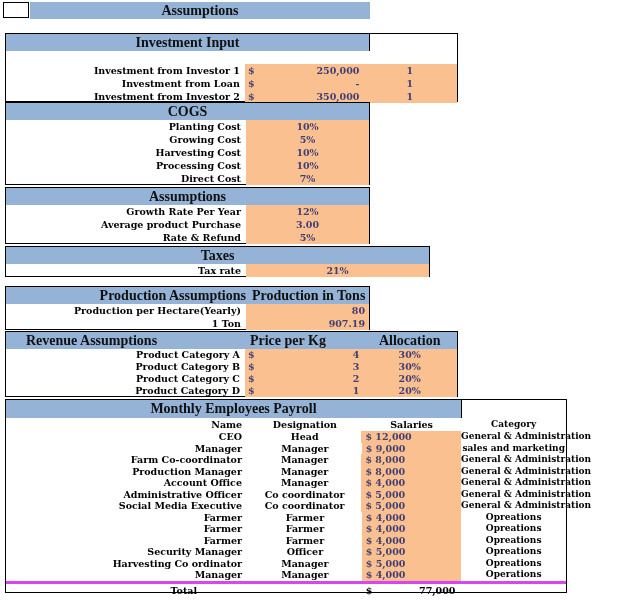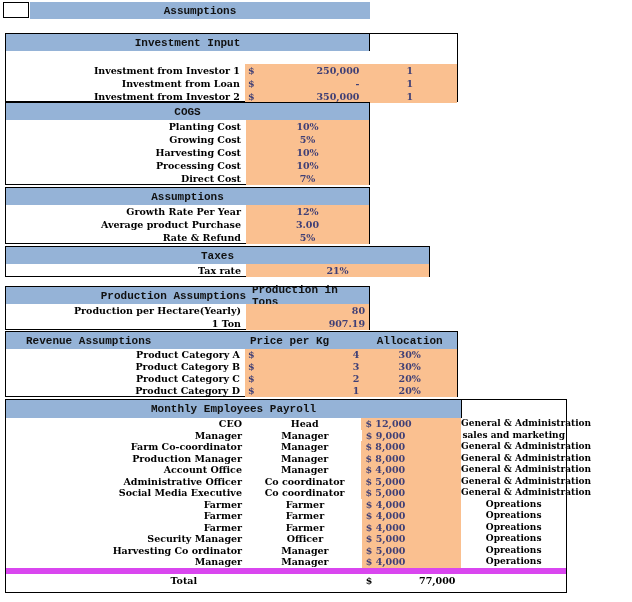--- a/index.html
+++ b/index.html
@@ -5,21 +5,21 @@
   * { box-sizing: border-box; }
   html,body { margin:0; padding:0; }
   body {
     width:632px; height:602px; position:relative; background:#fff;
     font-family:"DejaVu Serif", serif; font-size:9.5px; font-weight:bold; color:#000;
     overflow:hidden;
   }
   .sec { position:absolute; border:1px solid #000; background:#fff; }
   .bar {
     background:#95B3D7; height:17px; display:flex; align-items:center;
-    font-family:Liberation Mono, monospace; font-size:11px; font-weight:bold; color:#111;
+    font-family:Liberation Serif, serif; font-size:14px; font-weight:bold; color:#111;
   }
   .bar.center { justify-content:center; }
   .row { display:flex; height:13px; line-height:13px; }
   .label { text-align:right; padding-right:5px; white-space:nowrap; }
   .w240 { width:240px; }
   .orange { background:#FAC090; color:#3F3F76; }
   .cur { width:16px; padding-left:3px; text-align:left; }
   .amt { width:102px; text-align:right; padding-right:3px; }
   .mon { width:95px; text-align:center; }
   .val-center { flex:1; text-align:center; }
@@ -52,21 +52,21 @@
   #payroll .bar { background:#fff; }
   #payroll .row { height:11.5px; line-height:11.5px; }
   .p-name { width:243px; text-align:right; padding-right:6px; white-space:nowrap; }
   .p-desig { width:114px; text-align:center; }
   .p-cur { width:14px; padding-left:4px; }
   .p-sal { width:86px; padding-right:6px; }
   .p-cat { width:105px; text-align:center; white-space:nowrap; font-size:9px; }
   #payroll .colhead { height:13px; line-height:13px; }
   #payroll .colhead .p-name { padding-right:6px; }
   #payroll .colhead .p-salh { width:100px; text-align:center; }
-  .total-row { display:flex; height:13px; line-height:13px; border-top:6px solid #d946ef; }
+  .total-row { display:flex; height:13px; line-height:13px; border-top:3px solid #d946ef; }
   .t-label { width:357px; text-align:center; }
   .t-cur { width:14px; padding-left:4px; }
   .t-val { width:86px; text-align:right; padding-right:6px; }
   .t-rest { width:105px; }
 </style>
 </head>
 <body>
 
 <div id="top-cell"></div>
 <div id="top-bar" class="bar center">Assumptions</div>
@@ -220,20 +220,26 @@
         <div class="amt orange">1</div>
         <div class="mon orange">20%</div>
       </div>
     </div>
 </div>
 
 <div id="payroll" class="sec">
   <div class="bar">
     <div class="blue">Monthly Employees Payroll</div>
   </div>
+  <div class="colhead">
+    <div class="p-name">Name</div>
+    <div class="p-desig">Designation</div>
+    <div class="p-salh">Salaries</div>
+    <div class="p-cat">Category</div>
+  </div>
   <div>
 
       <div class="row">
         <div class="p-name">CEO</div>
         <div class="p-desig">Head</div>
         <div class="p-cur orange">$</div>
         <div class="p-sal orange">12,000</div>
         <div class="p-cat">General &amp; Administration</div>
       </div>
 

